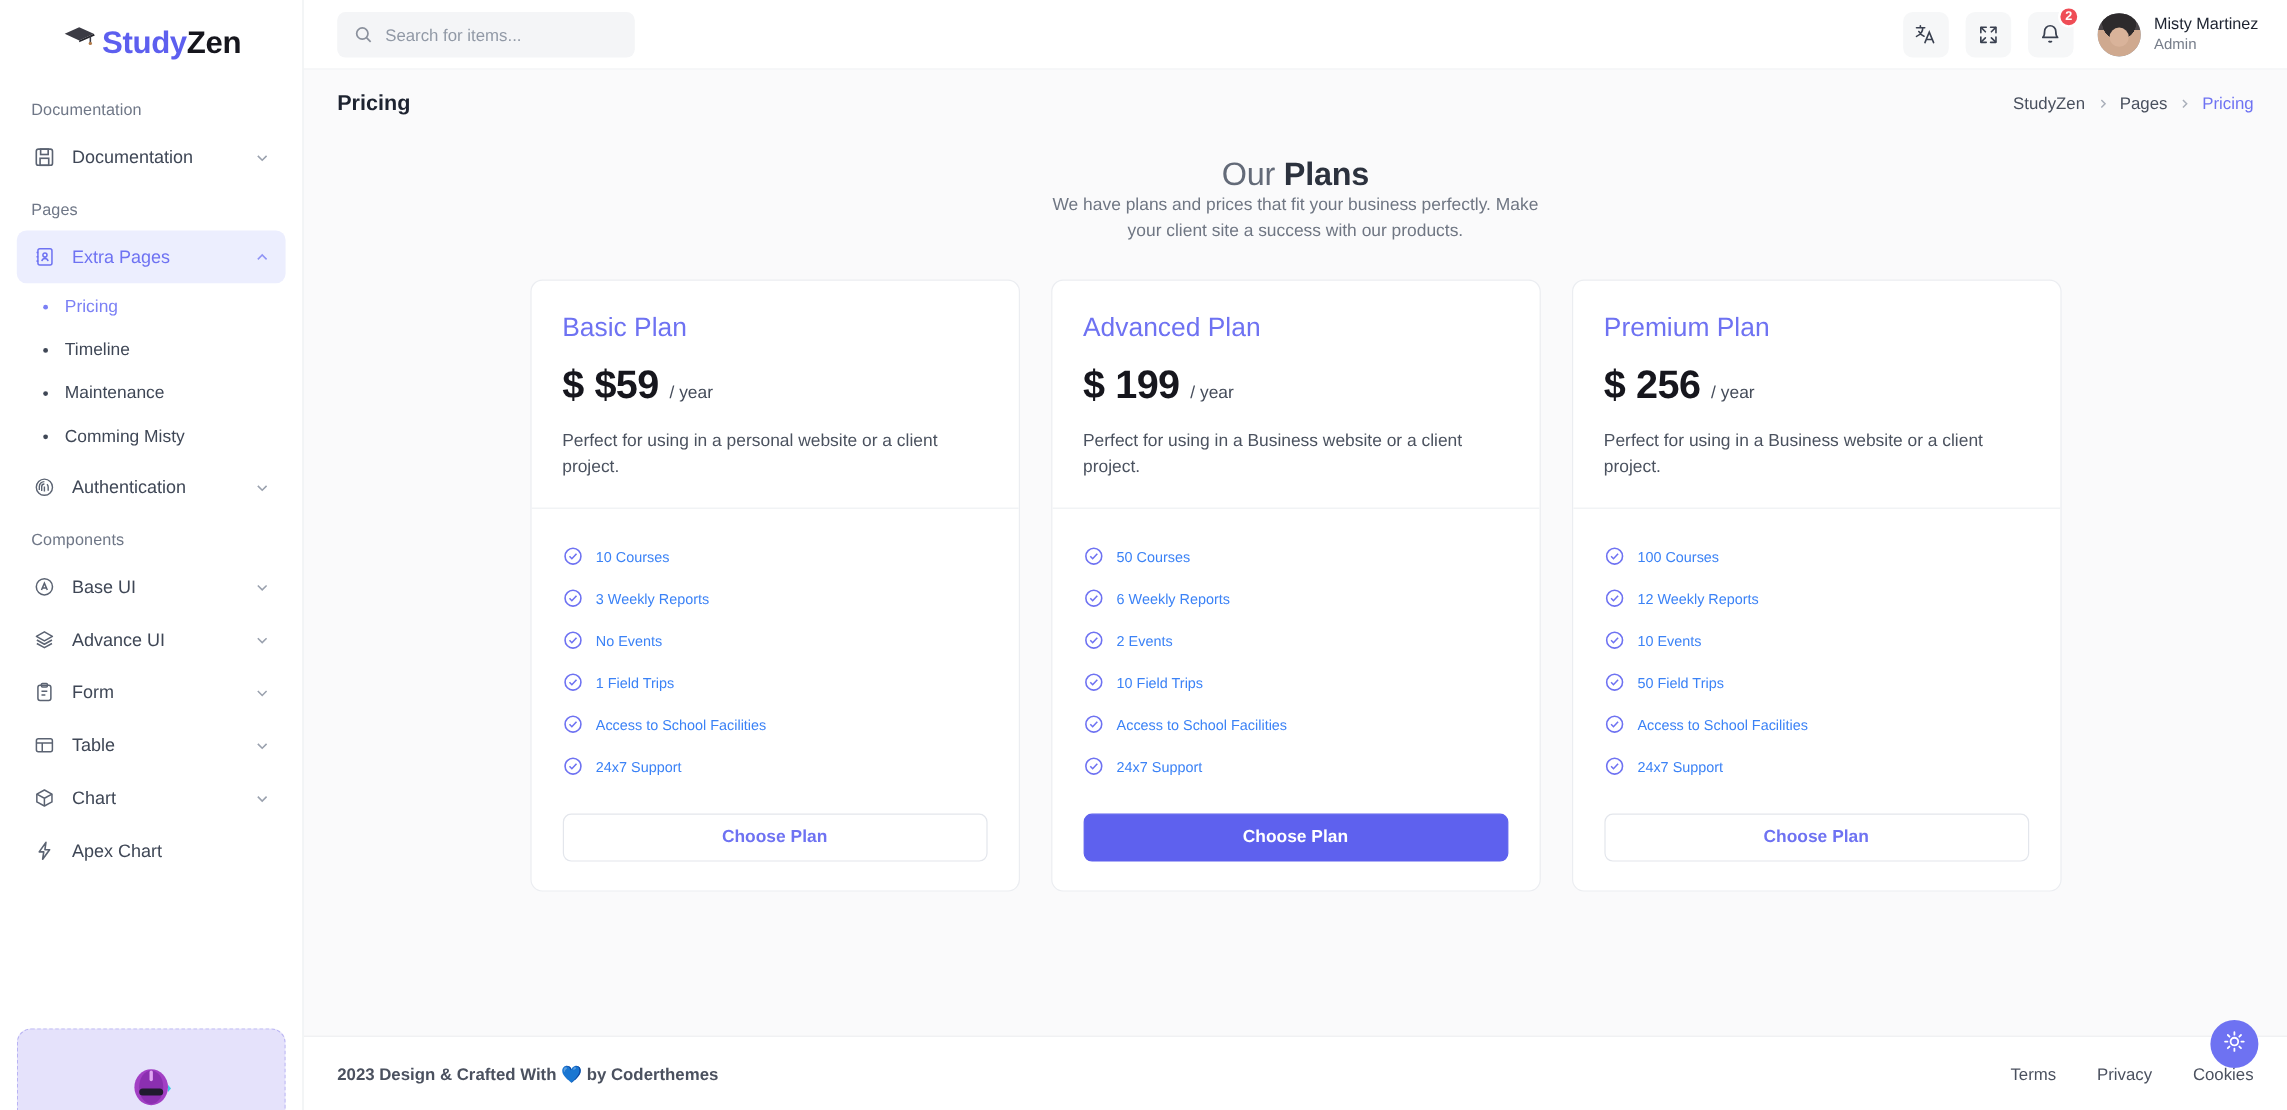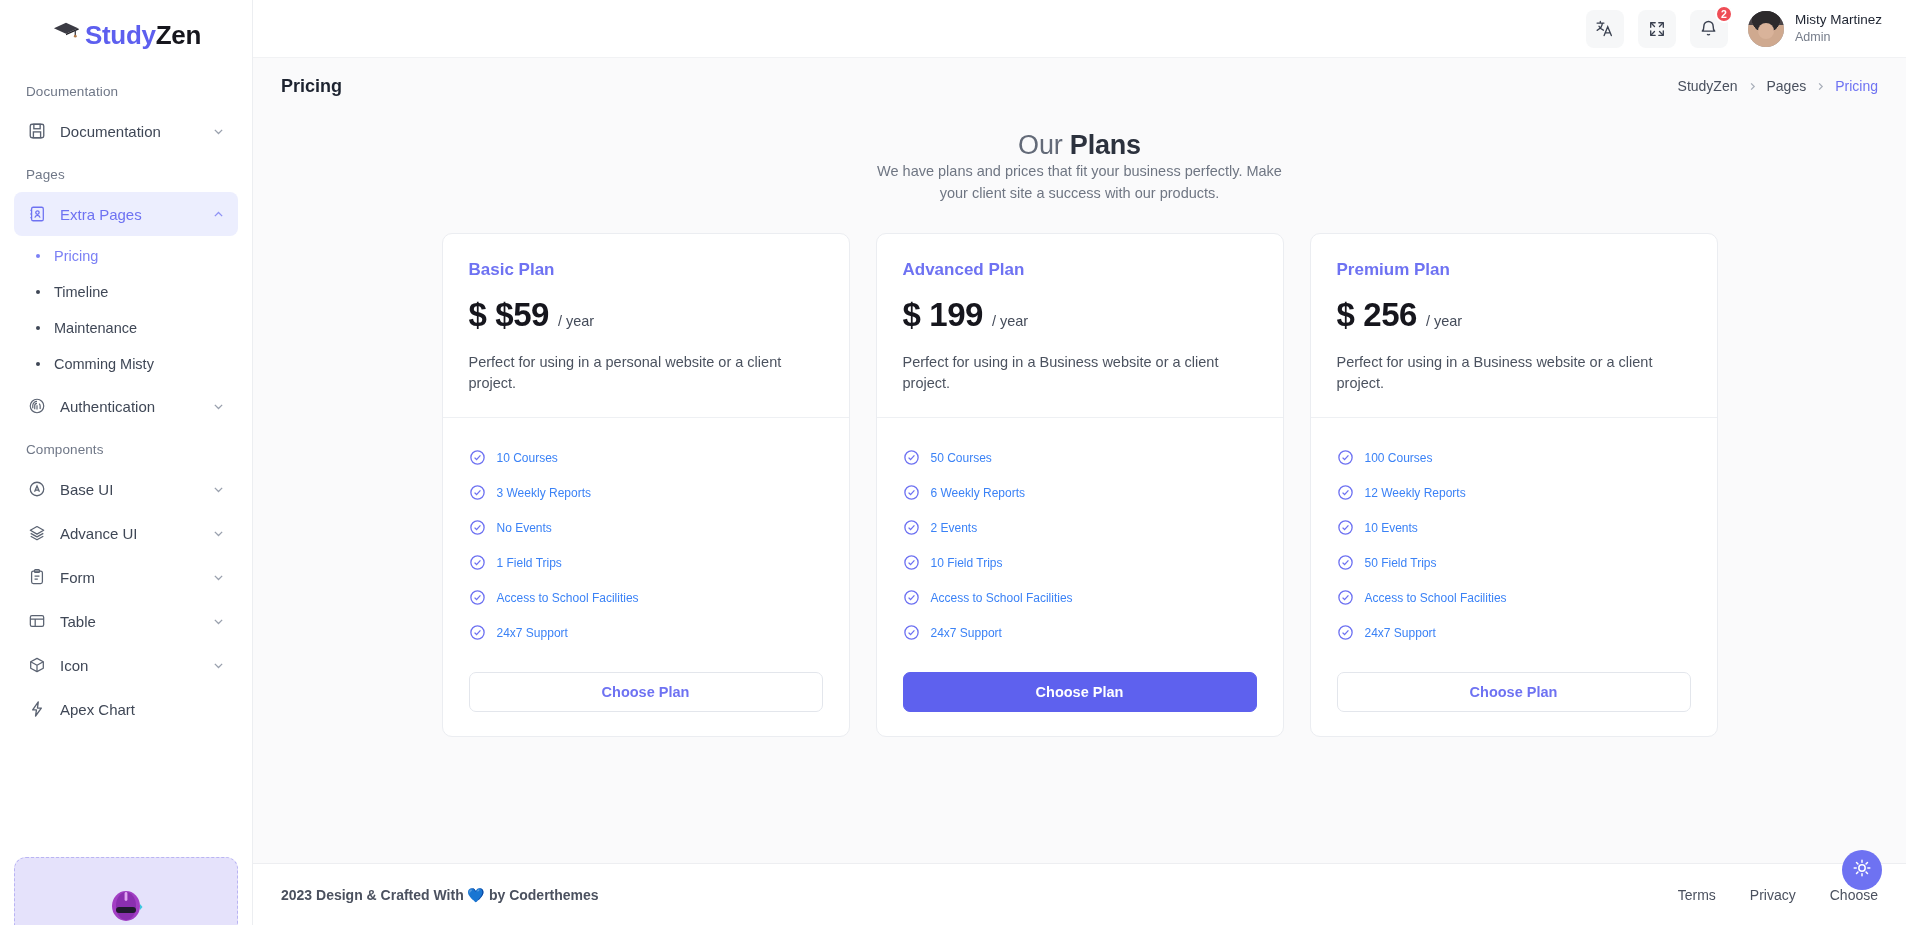--- a/index.html
+++ b/index.html
@@ -134,21 +134,21 @@
     font-size: 14.5px; color: #6f7683; line-height: 1.5; margin-top: 0;
     max-width: 430px; margin-left: auto; margin-right: auto;
   }
 
   .cards { display: flex; justify-content: center; gap: 26px; padding: 0 28px; }
   .card {
     width: 408px; background: #ffffff; border: 1px solid #ebedf1;
     border-radius: 10px; overflow: hidden;
   }
   .card-top { padding: 26px 26px 22px; border-bottom: 1px solid #eef0f3; }
-  .plan-name { font-size: 17px; font-weight: 700; color: #6e72f2; }
+  .plan-name { font-size: 22px; font-weight: 400; color: #6e72f2; }
   .price-row { display: flex; align-items: baseline; margin-top: 16px; }
   .price { font-size: 33px; font-weight: 700; color: #16161d; letter-spacing: -.5px; }
   .per { font-size: 14.5px; color: #454c5a; margin-left: 9px; }
   .plan-desc { font-size: 14.5px; color: #4b525f; line-height: 1.5; margin-top: 18px; }
   .card-body { padding: 22px 26px 24px; }
   .feat { display: flex; align-items: center; gap: 11px; height: 35px; font-size: 12px; color: #3b82f6; }
   .feat .ck { color: #6e72f2; display: flex; flex: 0 0 17px; }
   .btn {
     display: block; width: 100%; height: 40px; margin-top: 22px;
     border-radius: 7px; font-size: 14.5px; font-weight: 700;
@@ -333,21 +333,21 @@
         </span>
       </div>
 
       <div class="nav-item">
         <span class="nav-icon">
           <svg width="18" height="18" viewBox="0 0 20 20" fill="none" stroke="currentColor" stroke-width="1.4" stroke-linejoin="round">
             <path d="M10 2.6 L17 6.4 V13.6 L10 17.4 L3 13.6 V6.4 Z"></path>
             <path d="M3 6.4 L10 10.2 L17 6.4 M10 10.2 V17.4"></path>
           </svg>
         </span>
-        <span class="ni-label">Icon</span>
+        <span class="ni-label">Chart</span>
         <span class="chev">
           <svg width="13" height="13" viewBox="0 0 16 16" fill="none" stroke="currentColor" stroke-width="1.6">
               <path d="M3.5 6 L8 10.5 L12.5 6"></path>
             </svg>
         </span>
       </div>
 
       <div class="nav-item">
         <span class="nav-icon">
           <svg width="18" height="18" viewBox="0 0 20 20" fill="none" stroke="currentColor" stroke-width="1.5" stroke-linejoin="round">
@@ -367,20 +367,29 @@
           <rect x="13" y="31" width="20" height="6" rx="3" fill="#201a2e"></rect>
           <path d="M37 28 l2.5 3 -2.5 3z" fill="#3ec8e0"></path>
         </svg>
       </span>
     </div>
   </aside>
 
   <div class="main">
 
     <header class="topbar">
+      <div class="search-box">
+        <span class="s-ic">
+          <svg width="16" height="16" viewBox="0 0 18 18" fill="none" stroke="currentColor" stroke-width="1.6">
+            <circle cx="7.8" cy="7.8" r="5.3"></circle>
+              <path d="M11.7 11.7 L15.6 15.6"></path>
+          </svg>
+        </span>
+        <input class="search-input" type="text" placeholder="Search for items..." style="">
+      </div>
 
       <div class="spacer"></div>
 
       <div class="icon-btn">
         <svg width="19" height="19" viewBox="0 0 20 20" fill="none" stroke="currentColor" stroke-width="1.4" stroke-linecap="round">
           <path d="M2.2 4.3h7.2M5.6 2.6v1.7M7.7 4.3c0 3.4-2 6-5.5 7.6M4.2 7.6c1 2 2.6 3.4 4.6 4.2"></path>
           <path d="M9.6 17.4 L13.4 8.2 L17.2 17.4 M10.9 14.6h5"></path>
         </svg>
       </div>
 
@@ -653,21 +662,21 @@
 
     <footer class="footer">
       <div>
         <b>2023 Design &amp; Crafted With</b>
         <span>💙</span>
         <b>by Coderthemes</b>
       </div>
       <div class="f-links">
         <span class="f-link">Terms</span>
         <span class="f-link">Privacy</span>
-        <span class="f-link">Choose</span>
+        <span class="f-link">Cookies</span>
       </div>
     </footer>
   </div>
 
   <div class="theme-fab">
     <span>
       <svg width="20" height="20" viewBox="0 0 20 20" fill="none" stroke="currentColor" stroke-width="1.5" stroke-linecap="round">
         <circle cx="10" cy="10" r="3.2"></circle>
         <path d="M10 2.2v2M10 15.8v2M2.2 10h2M15.8 10h2M4.5 4.5l1.4 1.4M14.1 14.1l1.4 1.4M15.5 4.5l-1.4 1.4M5.9 14.1l-1.4 1.4"></path>
       </svg>

